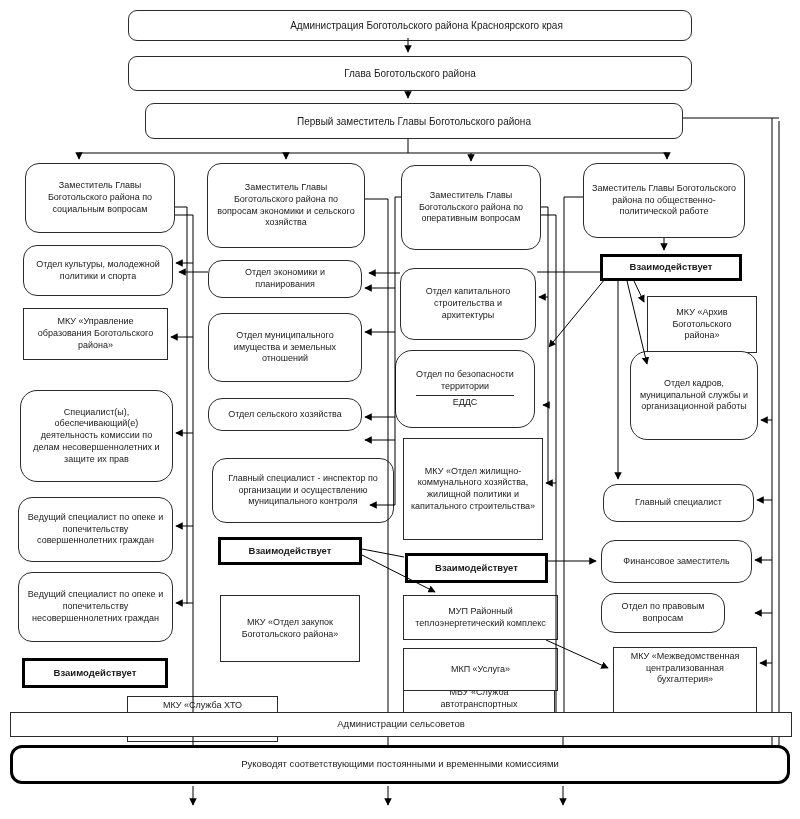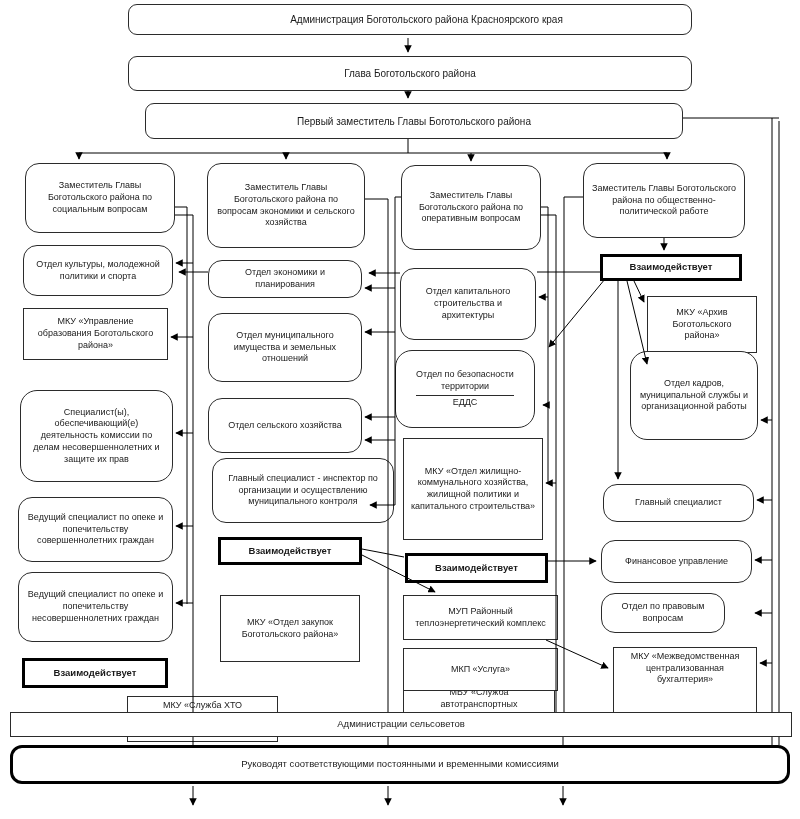--- a/index.html
+++ b/index.html
@@ -21,21 +21,21 @@
   .bar{z-index:3;font-size:9.5px;text-align:center;}
   .bar-bold{z-index:4;border:3px solid #000;border-radius:12px;font-size:9.5px;}
   #wires{position:absolute;left:0;top:0;z-index:5;pointer-events:none;}
   .divided .divider{display:block;border-top:1px solid #2b2b2b;width:100%;margin:2px auto 1px auto;}
 </style>
 </head>
 <body>
 
 <div id="stage">
 
-  <div class="node top" style="left:128px;top:4px;width:564px;height:31px;padding-left:39px;">
+  <div class="node top" style="left:128px;top:10px;width:564px;height:31px;padding-left:39px;">
       <span>Администрация Боготольского района Красноярского края</span>
     </div>
   <div class="node top" style="left:128px;top:56px;width:564px;height:35px;">
       <span>Глава Боготольского района</span>
     </div>
   <div class="node top" style="left:145px;top:103px;width:538px;height:36px;border-width:1.5px;">
       <span>Первый заместитель Главы Боготольского района</span>
     </div>
 
   <div class="node rounded" style="left:25px;top:163px;width:150px;height:70px;">
@@ -72,21 +72,21 @@
   <div class="node under" style="left:127px;top:696px;width:151px;height:46px;">
       <span>МКУ «Служба ХТО</span>
     </div>
 
   <div class="node rounded" style="left:208px;top:260px;width:154px;height:38px;">
       <span>Отдел экономики и планирования</span>
     </div>
   <div class="node rounded" style="left:208px;top:313px;width:154px;height:69px;">
       <span>Отдел муниципального имущества и земельных отношений</span>
     </div>
-  <div class="node rounded" style="left:208px;top:398px;width:154px;height:55px;text-align:right;">
+  <div class="node rounded" style="left:208px;top:398px;width:154px;height:33px;text-align:right;">
       <span>Отдел сельского хозяйства</span>
     </div>
   <div class="node rounded" style="left:212px;top:458px;width:182px;height:65px;">
       <span>Главный специалист - инспектор по организации и осуществлению муниципального контроля</span>
     </div>
   <div class="node bold" style="left:218px;top:537px;width:144px;height:28px;">
       <span>Взаимодействует</span>
     </div>
   <div class="node" style="left:220px;top:595px;width:140px;height:67px;">
       <span>МКУ «Отдел закупок Боготольского района»</span>
@@ -122,21 +122,21 @@
   <div class="node" style="left:647px;top:296px;width:110px;height:57px;">
       <span>МКУ «Архив Боготольского района»</span>
     </div>
   <div class="node rounded-lg" style="left:630px;top:351px;width:128px;height:89px;">
       <span>Отдел кадров, муниципальной службы и организационной работы</span>
     </div>
   <div class="node rounded" style="left:603px;top:484px;width:151px;height:38px;">
       <span>Главный специалист</span>
     </div>
   <div class="node rounded" style="left:601px;top:540px;width:151px;height:43px;">
-      <span>Финансовое управление</span>
+      <span>Финансовое заместитель</span>
     </div>
   <div class="node rounded" style="left:601px;top:593px;width:124px;height:40px;">
       <span>Отдел по правовым вопросам</span>
     </div>
   <div class="node under" style="left:613px;top:647px;width:144px;height:67px;">
       <span>МКУ «Межведомственная централизованная бухгалтерия»</span>
     </div>
 
   <div class="node bar" style="left:10px;top:712px;width:782px;height:25px;">
       <span>Администрации сельсоветов</span>

